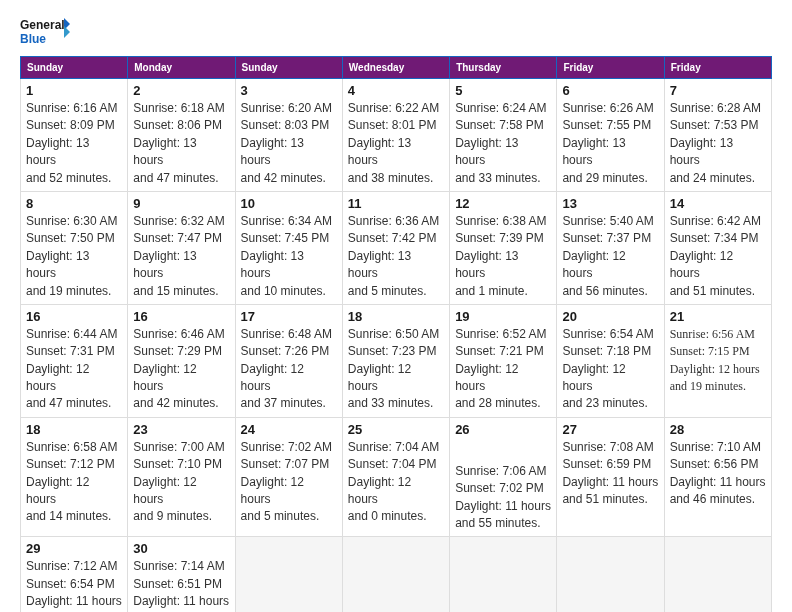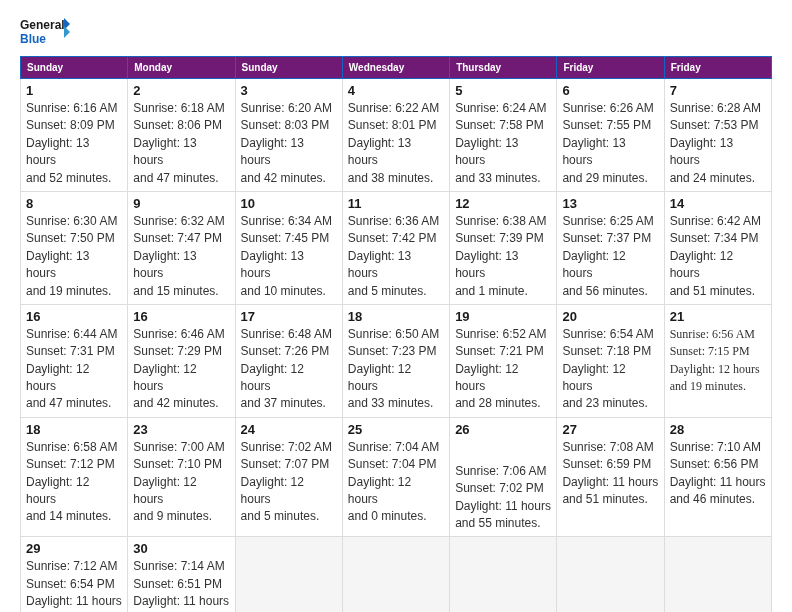--- a/index.html
+++ b/index.html
@@ -200,21 +200,21 @@
           </td>
           <td>
             <span class="day-num">12</span>
             <div class="day-info" style="white-space: pre-line;">Sunrise: 6:38 AM
 Sunset: 7:39 PM
 Daylight: 13 hours
 and 1 minute.</div>
           </td>
           <td>
             <span class="day-num">13</span>
-            <div class="day-info" style="white-space: pre-line;">Sunrise: 6:25 AM
+            <div class="day-info" style="white-space: pre-line;">Sunrise: 5:40 AM
 Sunset: 7:37 PM
 Daylight: 12 hours
 and 56 minutes.</div>
           </td>
           <td>
             <span class="day-num">14</span>
             <div class="day-info" style="white-space: pre-line;">Sunrise: 6:42 AM
 Sunset: 7:34 PM
 Daylight: 12 hours
 and 51 minutes.</div>

